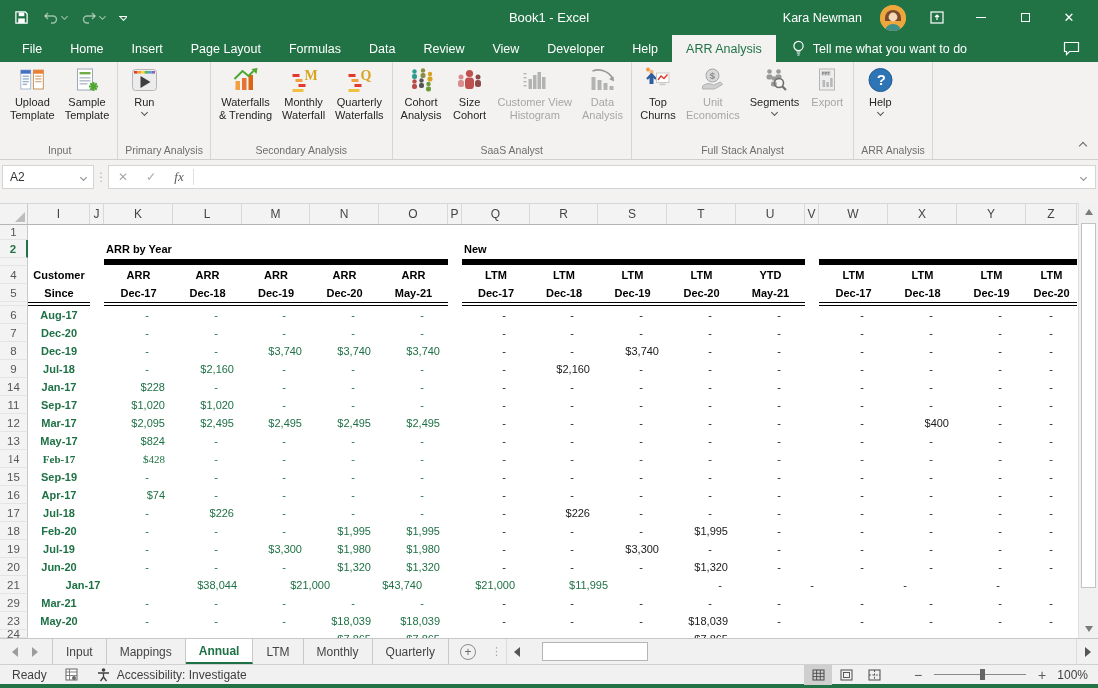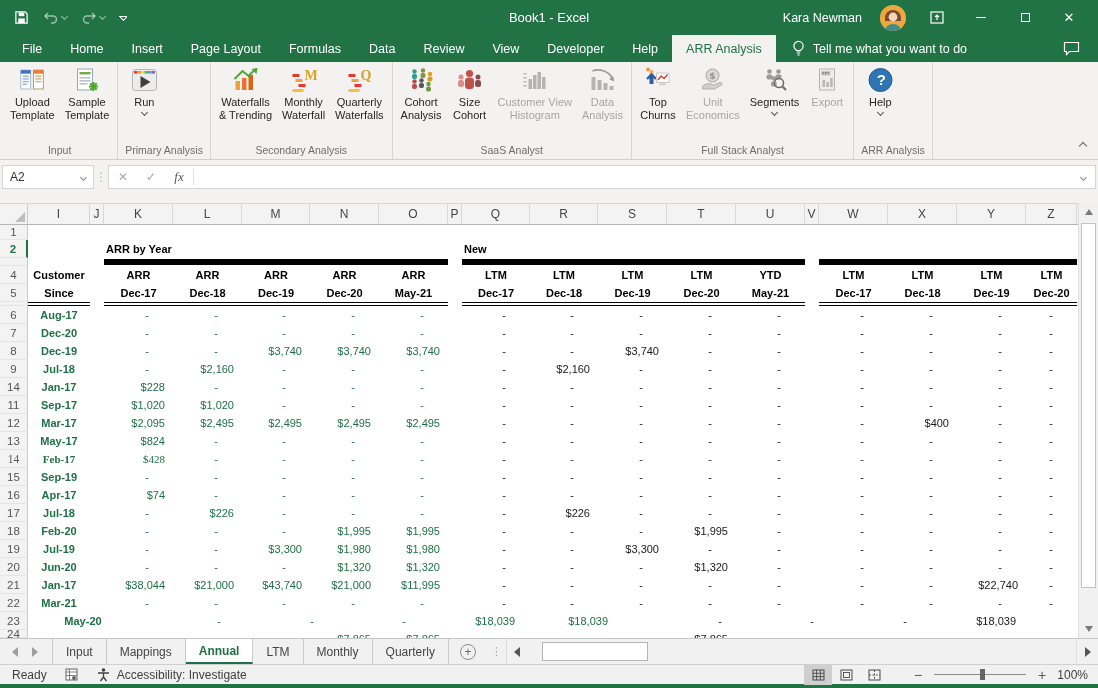--- a/index.html
+++ b/index.html
@@ -941,21 +941,21 @@
           <div class="gc val blk dash" style="width: 68px;">-</div>
           <div class="gc val blk dash" style="width: 69px;">-</div>
           <div class="gc val blk" style="width: 69px;">$1,320</div>
           <div class="gc val blk dash" style="width: 69px;">-</div>
           <div class="gc" style="width: 14px;"></div>
           <div class="gc val blk dash" style="width: 69px;">-</div>
           <div class="gc val blk dash" style="width: 69px;">-</div>
           <div class="gc val blk dash" style="width: 69px;">-</div>
           <div class="gc val blk dash" style="width: 51px;">-</div>
         </div>
-        <div class="grow" style="height: 18px;">
+        <div class="grow" style="height: 18px; gap: 24px;">
           <div class="gut">21</div>
           <div class="gc dt" style="width: 62px;">Jan-17</div>
           <div class="gc" style="width: 14px;"></div>
           <div class="gc val grn" style="width: 69px;">$38,044</div>
           <div class="gc val grn" style="width: 69px;">$21,000</div>
           <div class="gc val grn" style="width: 68px;">$43,740</div>
           <div class="gc val grn" style="width: 69px;">$21,000</div>
           <div class="gc val grn" style="width: 69px;">$11,995</div>
           <div class="gc" style="width: 14px;"></div>
           <div class="gc val blk dash" style="width: 68px;">-</div>
@@ -963,41 +963,41 @@
           <div class="gc val blk dash" style="width: 69px;">-</div>
           <div class="gc val blk dash" style="width: 69px;">-</div>
           <div class="gc val blk dash" style="width: 69px;">-</div>
           <div class="gc" style="width: 14px;"></div>
           <div class="gc val blk dash" style="width: 69px;">-</div>
           <div class="gc val blk dash" style="width: 69px;">-</div>
           <div class="gc val blk" style="width: 69px;">$22,740</div>
           <div class="gc val blk dash" style="width: 51px;">-</div>
         </div>
         <div class="grow" style="height: 18px;">
-          <div class="gut">22</div>
+          <div class="gut">29</div>
           <div class="gc dt" style="width: 62px;">Mar-21</div>
           <div class="gc" style="width: 14px;"></div>
           <div class="gc val grn dash" style="width: 69px;">-</div>
           <div class="gc val grn dash" style="width: 69px;">-</div>
           <div class="gc val grn dash" style="width: 68px;">-</div>
           <div class="gc val grn dash" style="width: 69px;">-</div>
           <div class="gc val grn dash" style="width: 69px;">-</div>
           <div class="gc" style="width: 14px;"></div>
           <div class="gc val blk dash" style="width: 68px;">-</div>
           <div class="gc val blk dash" style="width: 68px;">-</div>
           <div class="gc val blk dash" style="width: 69px;">-</div>
           <div class="gc val blk dash" style="width: 69px;">-</div>
           <div class="gc val blk dash" style="width: 69px;">-</div>
           <div class="gc" style="width: 14px;"></div>
           <div class="gc val blk dash" style="width: 69px;">-</div>
           <div class="gc val blk dash" style="width: 69px;">-</div>
           <div class="gc val blk dash" style="width: 69px;">-</div>
           <div class="gc val blk dash" style="width: 51px;">-</div>
         </div>
-        <div class="grow" style="height: 18px; gap: 24px;">
+        <div class="grow" style="height: 18px;">
           <div class="gut">23</div>
           <div class="gc dt" style="width: 62px;">May-20</div>
           <div class="gc" style="width: 14px;"></div>
           <div class="gc val grn dash" style="width: 69px;">-</div>
           <div class="gc val grn dash" style="width: 69px;">-</div>
           <div class="gc val grn dash" style="width: 68px;">-</div>
           <div class="gc val grn" style="width: 69px;">$18,039</div>
           <div class="gc val grn" style="width: 69px;">$18,039</div>
           <div class="gc" style="width: 14px;"></div>
           <div class="gc val blk dash" style="width: 68px;">-</div>

